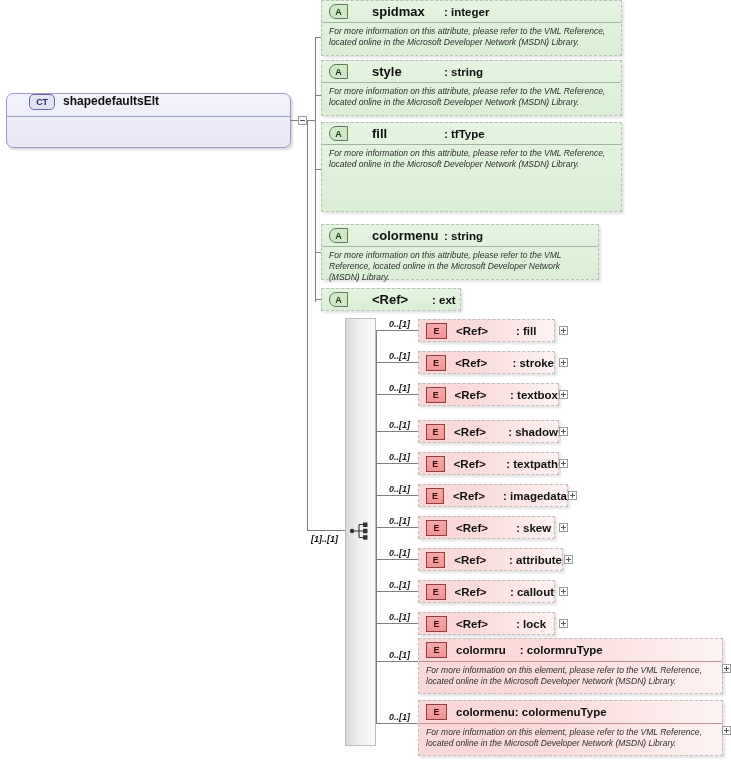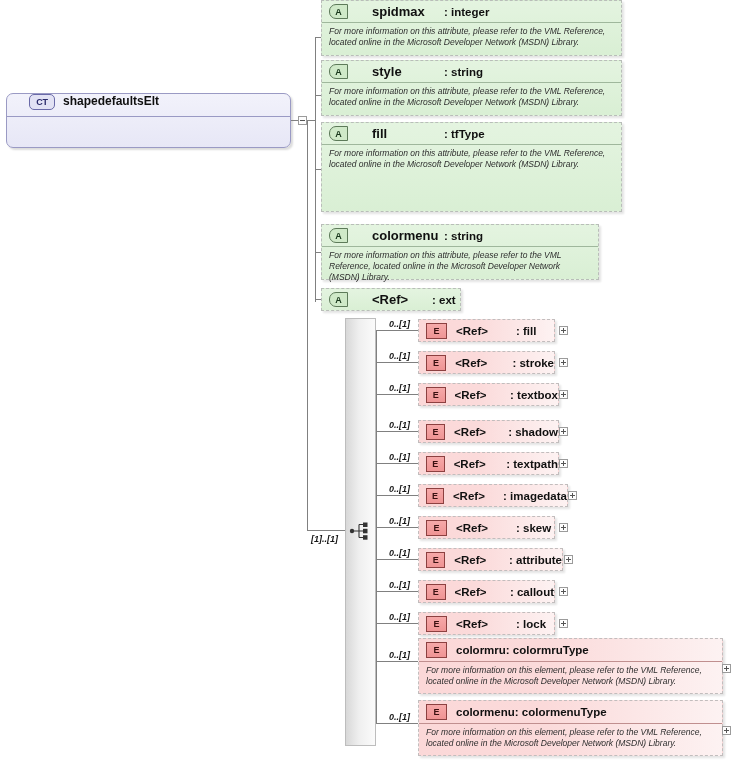--- a/index.html
+++ b/index.html
@@ -413,21 +413,21 @@
     </div>
   </div>
   <div class="expander plus" style="left:559px; top:619px;"></div>
 
   <div class="hline" style="left:376px; top:661px; width:42px;"></div>
   <span class="card" style="left:389px; top:650px;">0..[1]</span>
   <div class="node el-box" style="left:418px; top:638px; width:305px; height:56px;">
     <div class="el-head bordered">
       <span class="e-badge">E</span>
       <span class="e-name">colormru</span>
-      <span class="e-type" style="margin-left:0;text-align:right;">: colormruType</span>
+      <span class="e-type" style="margin-left:14px;text-align:right;">: colormruType</span>
     </div>
     <div class="el-doc">For more information on this element, please refer to the VML Reference, located online in the Microsoft Developer Network (MSDN) Library.</div>
   </div>
   <div class="expander plus" style="left:722px; top:664px;"></div>
 
   <div class="hline" style="left:376px; top:723px; width:42px;"></div>
   <span class="card" style="left:389px; top:712px;">0..[1]</span>
   <div class="node el-box" style="left:418px; top:700px; width:305px; height:56px;">
     <div class="el-head bordered">
       <span class="e-badge">E</span>

